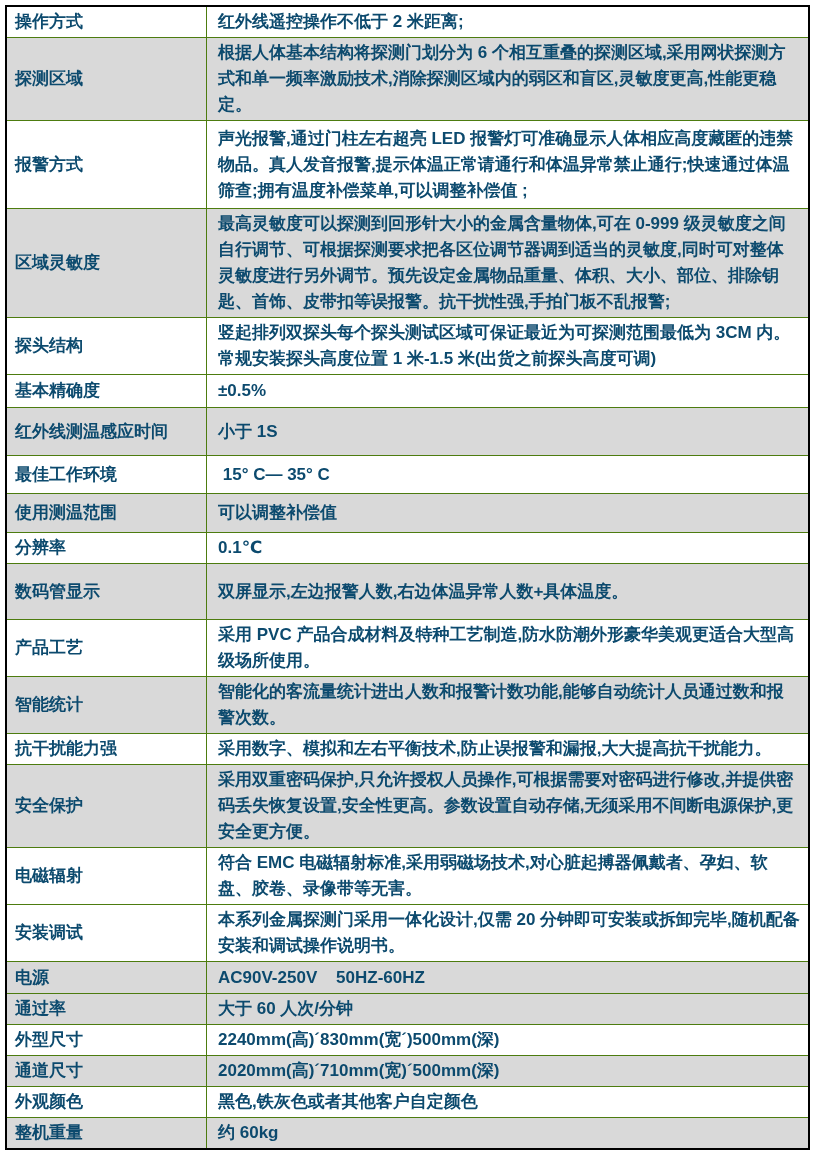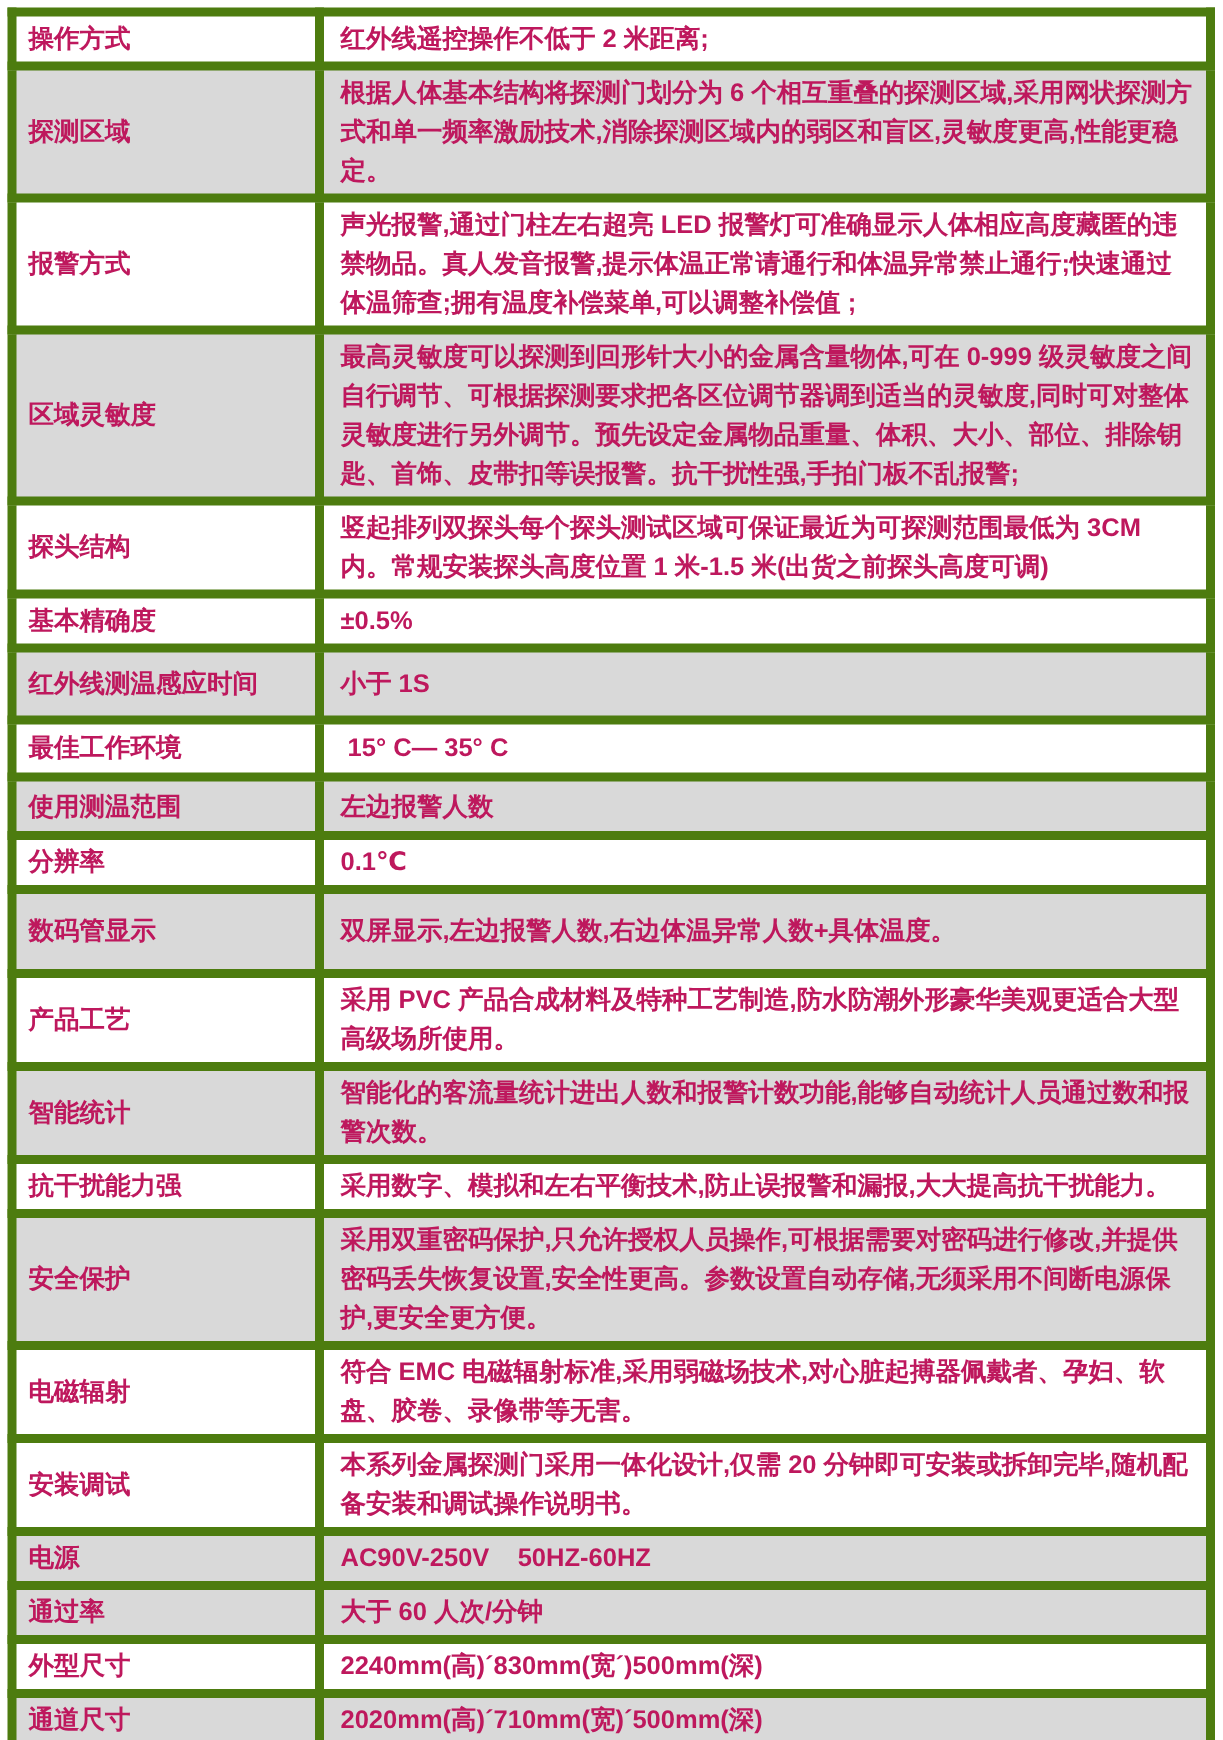--- a/index.html
+++ b/index.html
@@ -1,18 +1,18 @@
 <!DOCTYPE html>
 <html><head>
 <meta charset="utf-8">
 <style>
   html,body{margin:0;padding:0;background:#ffffff;}
   body{width:815px;height:1160px;position:relative;font-family:"Liberation Sans","DejaVu Sans",sans-serif;color:#000;}
   table.spec{position:absolute;left:5px;top:5px;width:805px;border-collapse:collapse;border:2px solid #000;table-layout:fixed;}
-  td,th{border:6px solid #4d7c0f;vertical-align:middle;font-weight:bold;color:#be185d;}
+  td,th{border:1px solid #4d7c0f;vertical-align:middle;font-weight:bold;color:#0c4a6e;}
   th.label{width:187px;text-align:left;font-size:17px;line-height:24px;padding:2px 4px 2px 8px;}
   td.value{font-size:17px;line-height:26px;padding:2px 8px 2px 11px;white-space:pre-wrap;word-break:break-all;}
   tr.shaded{background:#d9d9d9;}
   tr{page-break-inside:avoid;}
 </style>
 </head>
 <body>
 
 <table class="spec">
   <tbody>
@@ -43,21 +43,21 @@
       <tr class="shaded" style="height: 48px;">
         <th class="label">红外线测温感应时间</th>
         <td class="value">小于 1S</td>
       </tr>
       <tr style="height: 38px;">
         <th class="label">最佳工作环境</th>
         <td class="value"> 15° C— 35° C</td>
       </tr>
       <tr class="shaded" style="height: 39px;">
         <th class="label">使用测温范围</th>
-        <td class="value">左边报警人数</td>
+        <td class="value">可以调整补偿值</td>
       </tr>
       <tr style="height: 26px;">
         <th class="label">分辨率</th>
         <td class="value">0.1℃</td>
       </tr>
       <tr class="shaded" style="height: 56px;">
         <th class="label">数码管显示</th>
         <td class="value">双屏显示,左边报警人数,右边体温异常人数+具体温度。</td>
       </tr>
       <tr style="height: 53px;">

